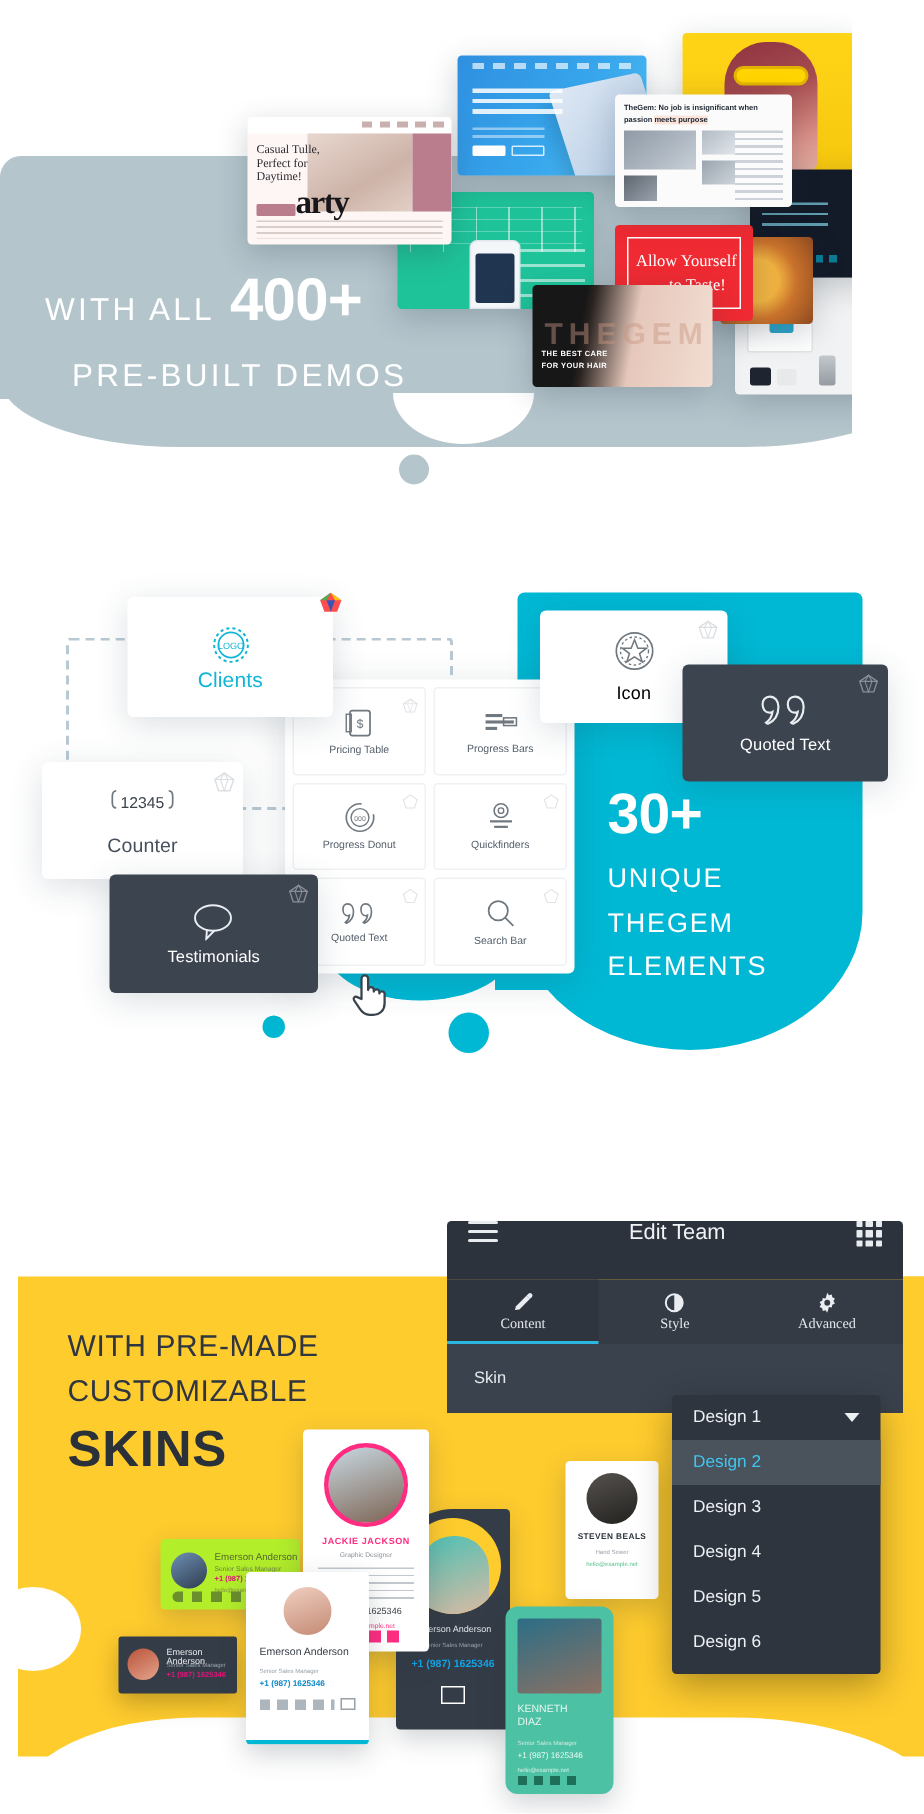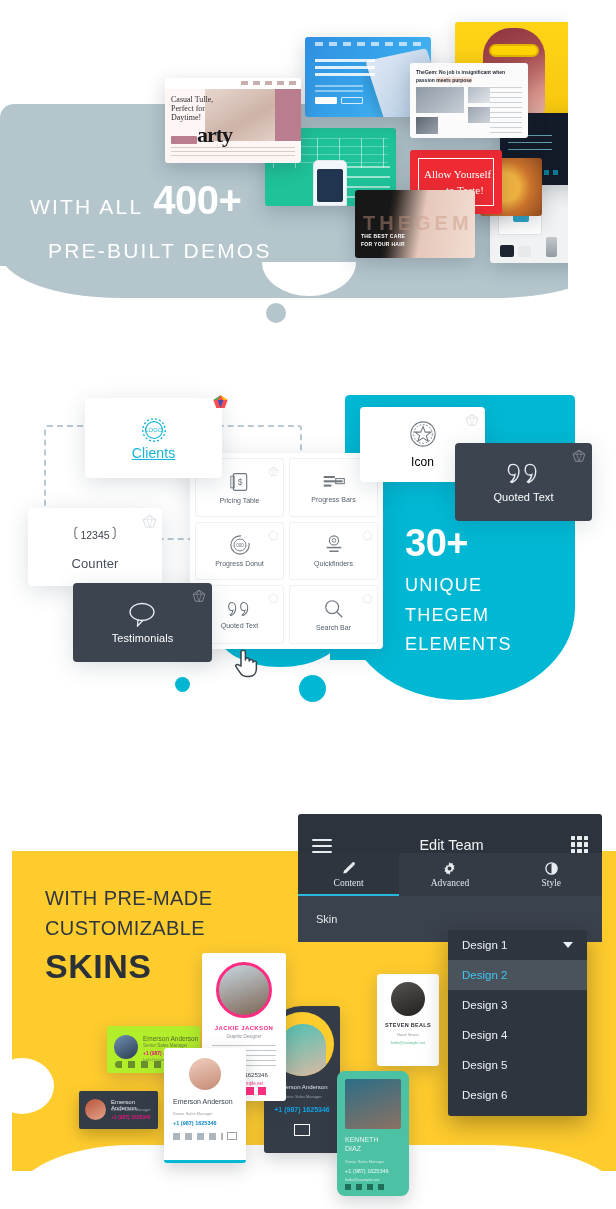--- a/index.html
+++ b/index.html
@@ -180,21 +180,21 @@
   .elcard { position:absolute; background:#fff; border-radius:4px;
      box-shadow:0 5px 22px rgba(40,60,80,.16); display:flex; flex-direction:column;
      align-items:center; justify-content:center; }
   .elcard .gem { position:absolute; right:6px; top:6px; width:14px; height:14px; opacity:.35; }
   .elcard .lab { margin-top:5px; font-size:8.5px; color:#000000; letter-spacing:.1px; }
   .elcard.dark { background:#3c4450; }
   .elcard.dark .lab { color:#fff; font-size:11px; }
   .elcard.dark .gem { opacity:.55; }
 
   .c-clients { left:85px; top:58px; width:137px; height:80px; z-index:7; }
-  .c-clients .lab { color:#11b6d6; font-size:14px; margin-top:0;text-decoration:underline; }
+  .c-clients .lab { color:#11b6d6; font-size:14px; margin-top:0; }
   .c-counter { left:28px; top:168px; width:134px; height:78px; z-index:8; }
   .c-counter .lab { font-size:13px; color:#46505c; margin-top:8px; }
   .c-icon { left:360px; top:67px; width:125px; height:75px; z-index:9; }
   .c-icon .lab { font-size:12px; margin-top:7px; }
   .c-quoted-dark { left:455px; top:103px; width:137px; height:78px; z-index:10; }
   .c-testi { left:73px; top:243px; width:139px; height:79px; z-index:11; }
 
   .grid9 { position:absolute; left:190px; top:113px; width:193px; height:196px;
      background:#fff; border-radius:4px; box-shadow:0 6px 24px rgba(40,60,80,.17);
      padding:5px; display:grid; grid-template-columns:1fr 1fr; gap:5px; z-index:6; }
@@ -290,21 +290,21 @@
   .tc-steven .av { position:absolute; left:14px; top:8px; width:34px; height:34px; border-radius:50%;
      background:linear-gradient(160deg,#55524f,#23211f); }
   .tc-steven .nm { position:absolute; left:0; right:0; top:48px; text-align:center; font-size:5.5px;
      color:#2b3138; font-weight:700; letter-spacing:.3px;}
   .tc-steven .ro { position:absolute; left:0; right:0; top:58px; text-align:center; font-size:4px; color:#9aa1a8;}
   .tc-steven .em { position:absolute; left:0; right:0; top:66px; text-align:center; font-size:4px; color:#5ac08f;}
 
   
   .panel { position:absolute; left:298px; top:814px; width:304px; height:128px; z-index:30; }
   .panel-head { height:39px; background:#2c333d; border-radius:3px 3px 0 0;
-     display:flex; align-items:flex-end; justify-content:space-between; padding:0 14px; }
+     display:flex; align-items:flex-start; justify-content:space-between; padding:0 14px; }
   .panel-title { font-size:14.5px; color:#f0f2f4; font-weight:400; }
   .hamb { width:20px; height:14px; display:flex; flex-direction:column; justify-content:space-between; }
   .hamb i { display:block; height:2px; background:#e9ecef; border-radius:1px; }
   .grid-ic { width:17px; height:17px; display:grid; grid-template-columns:repeat(3,1fr);
      grid-template-rows:repeat(3,1fr); gap:2px; }
   .grid-ic i { background:#e9ecef; border-radius:.5px; }
   .tabs { display:flex; height:43px; background:#343b45; }
   .tab { flex:1; display:flex; flex-direction:column; align-items:center; justify-content:center; gap:2px;
      position:relative;font-family:Liberation Serif, serif; }
   .tab .tl { font-size:9.5px; color:#e3e7eb; }
@@ -693,31 +693,31 @@
     <div class="tabs">
       <div class="tab active">
         <svg width="15" height="15" viewBox="0 0 20 20">
           <path d="M3 16.5 L4 13 L13.5 3.5 L16.5 6.5 L7 16 Z" fill="#e9ecf0"></path>
           <path d="M13.5 3.5 L15 2 A1.6 1.6 0 0 1 18 5 L16.5 6.5 Z" fill="#e9ecf0"></path>
           </svg>
         <span class="tl">Content</span>
       </div>
       <div class="tab">
         <svg width="15" height="15" viewBox="0 0 20 20">
+          <circle cx="10" cy="10" r="7.5" fill="none" stroke="#e9ecf0" stroke-width="1.8"></circle>
+          <path d="M10 2.5 a7.5 7.5 0 0 1 0 15 z" fill="#e9ecf0"></path>
+          </svg>
+        <span class="tl">Style</span>
+      </div>
+      <div class="tab">
+        <svg width="15" height="15" viewBox="0 0 20 20">
           <path d="M10 1.2 l1.5 2.1 2.5-.6 .5 2.5 2.3 1.1 -1.3 2.2 1.3 2.2 -2.3 1.1 -.5 2.5 -2.5-.6 L10 18.8 l-1.5-2.1 -2.5 .6 -.5-2.5 -2.3-1.1 1.3-2.2 -1.3-2.2 2.3-1.1 .5-2.5 2.5 .6z" fill="#e9ecf0"></path>
           <circle cx="10" cy="10" r="2.6" fill="#343b45"></circle>
           </svg>
         <span class="tl">Advanced</span>
-      </div>
-      <div class="tab">
-        <svg width="15" height="15" viewBox="0 0 20 20">
-          <circle cx="10" cy="10" r="7.5" fill="none" stroke="#e9ecf0" stroke-width="1.8"></circle>
-          <path d="M10 2.5 a7.5 7.5 0 0 1 0 15 z" fill="#e9ecf0"></path>
-          </svg>
-        <span class="tl">Style</span>
       </div>
     </div>
 
     <div class="body-row">
       <span class="skin-label">Skin</span>
     </div>
 
     <div class="dd">
       <div class="dd-head">
         <span>Design 1</span>

